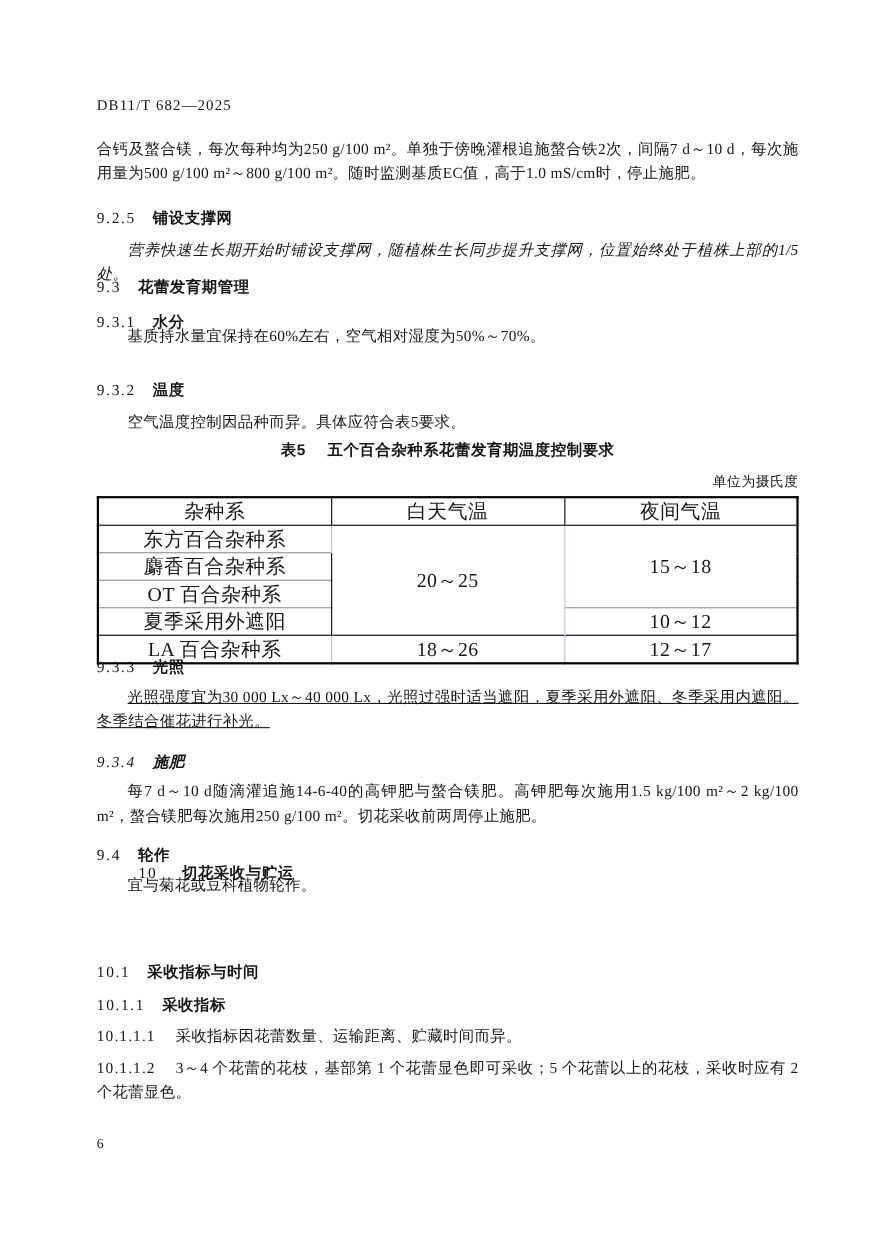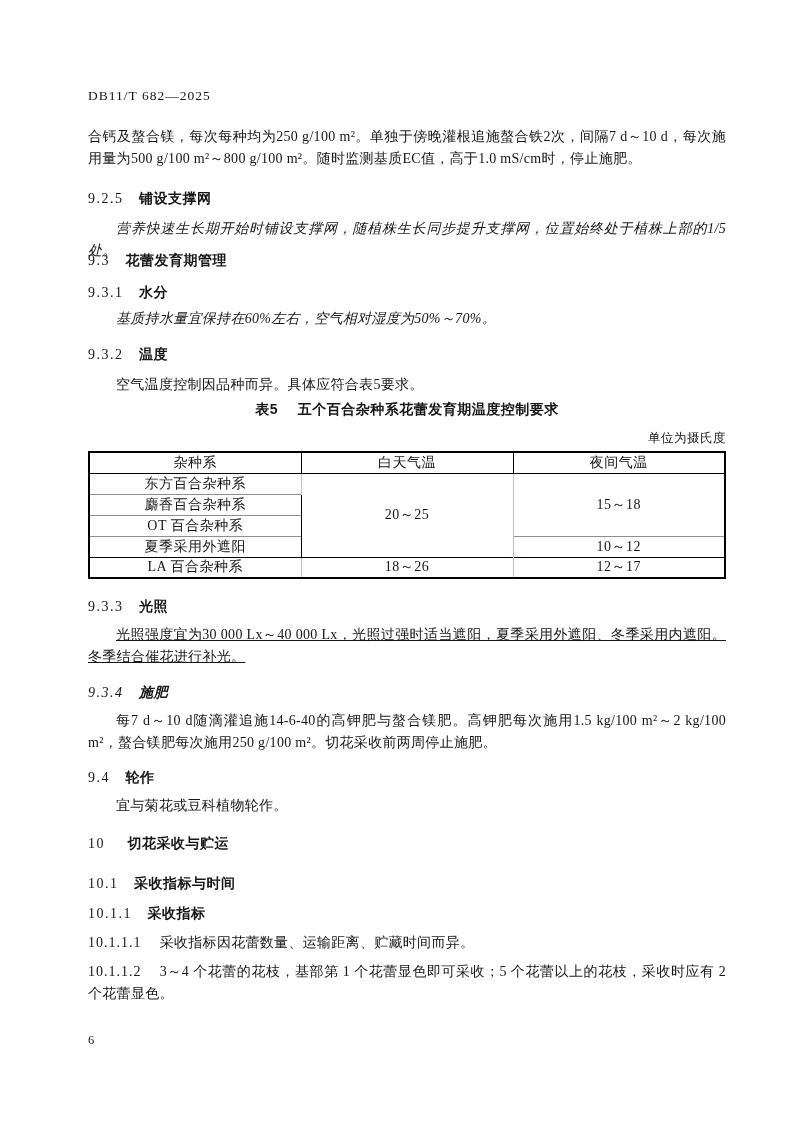--- a/index.html
+++ b/index.html
@@ -48,21 +48,21 @@
   }
   .cap-label { margin-right:1.4em; }
   .tbl-unit {
     position:absolute; top:430px; left:0; width:638px;
     text-align:right; font-size:12.5px; letter-spacing:0.5px;
   }
 
   table.t5 {
     position:absolute; top:451px; left:0;
     width:638px; border-collapse:collapse;
-    font-size:14px; table-layout:fixed;
+    font-size:18px; table-layout:fixed;
     border:2px solid #000;
   }
   table.t5 th, table.t5 td {
     text-align:center; vertical-align:middle;
     font-weight:normal; letter-spacing:0.5px;
     height:21px; padding:0 4px;
   }
   table.t5 th {
     border-left:1px solid #000; border-right:1px solid #000;
     border-bottom:1.5px solid #000;
@@ -77,30 +77,30 @@
     position:absolute; left:88px; top:1033px;
     font-size:12.5px;
   }
 
   
   .b-intro   { top:126px; }
   .b-h925    { top:189px; }
   .b-p925    { top:218px;font-style:italic; }
   .b-h93     { top:251px; }
   .b-h931    { top:283px; }
-  .b-p931    { top:308px;font-style:italic; }
+  .b-p931    { top:296px; }
   .b-h932    { top:345px; }
   .b-p932    { top:374px; }
   .b-h933    { top:597px; }
   .b-p933    { top:624px;text-decoration:underline; }
   .b-h934    { top:683px;font-style:italic; }
   .b-p934    { top:710px; }
   .b-h94     { top:768px; }
   .b-p94     { top:795px; }
-  .b-h10     { top:834px; }
+  .b-h10     { top:784px;margin-left:38px; }
   .b-h101    { top:874px; }
   .b-h1011   { top:904px; }
   .b-p10111  { top:932px; }
   .b-p10112  { top:961px; }
 </style>
 </head>
 <body>
 
 <div class="page">
   <div class="content">

